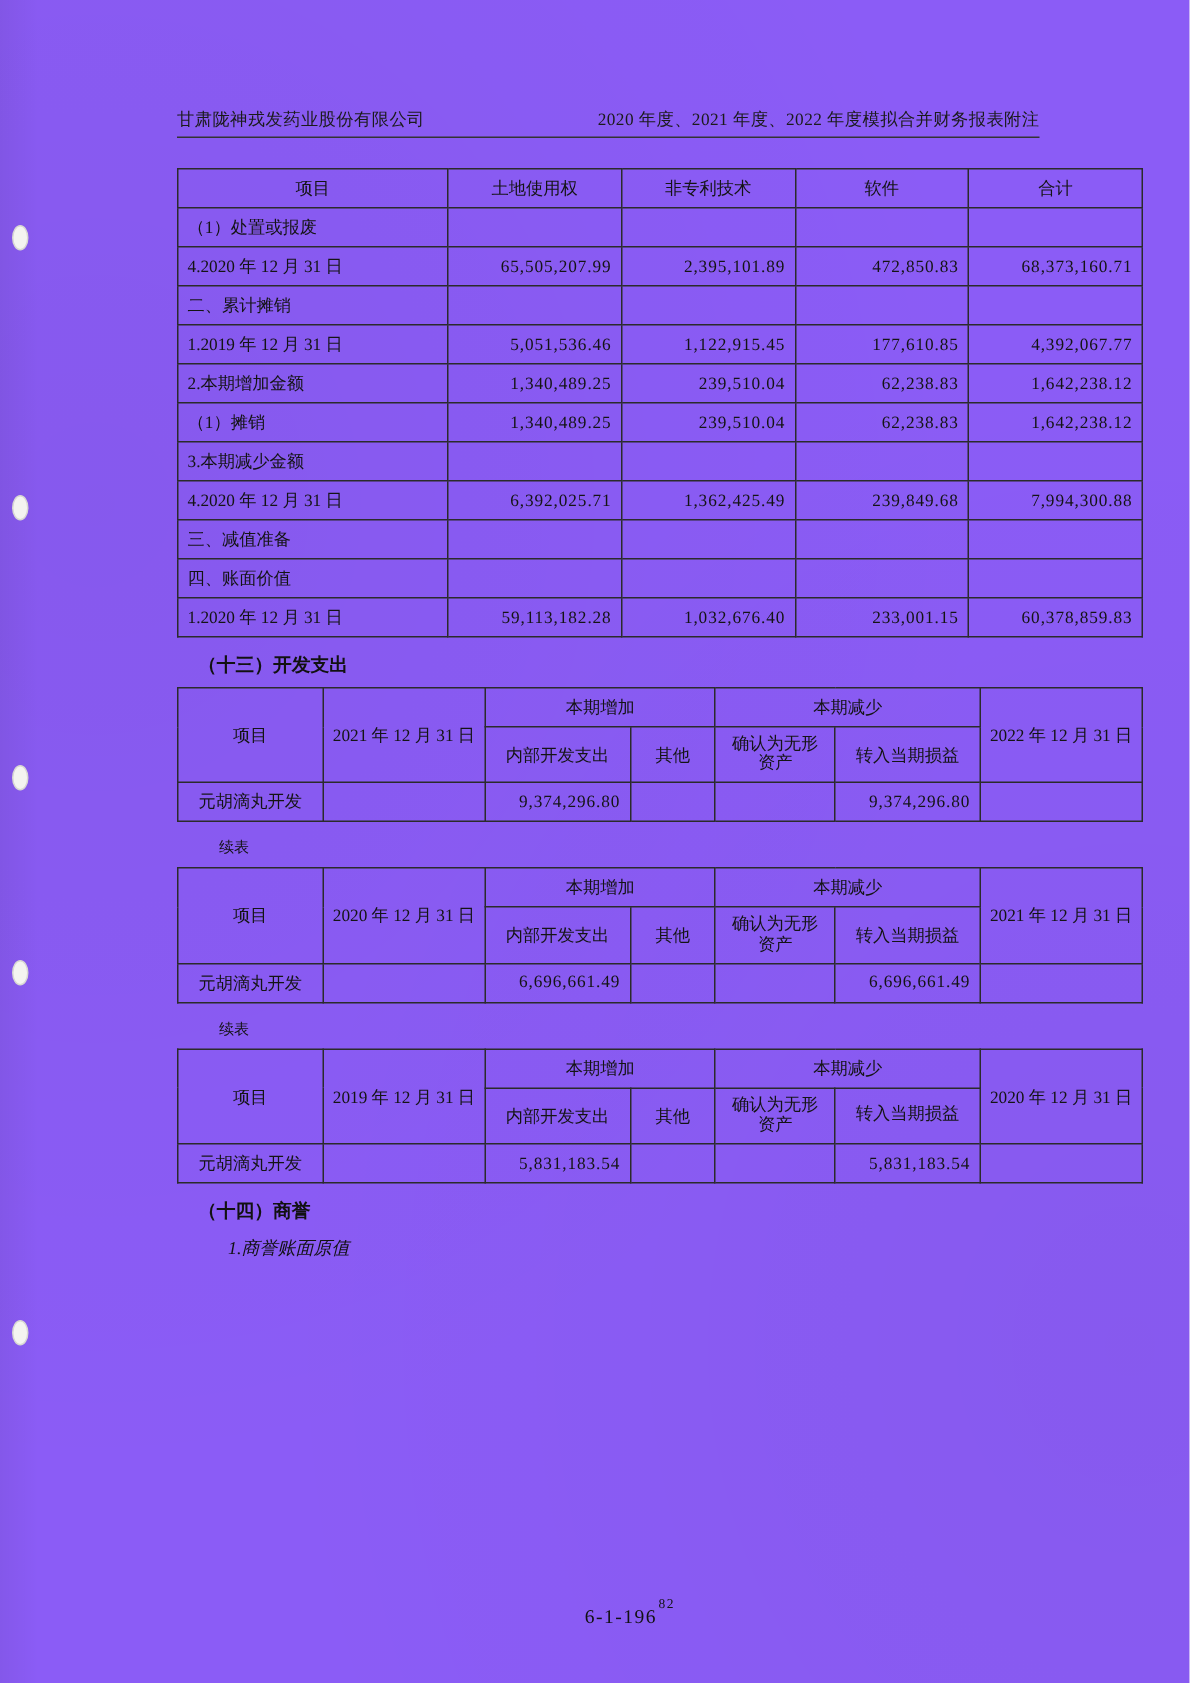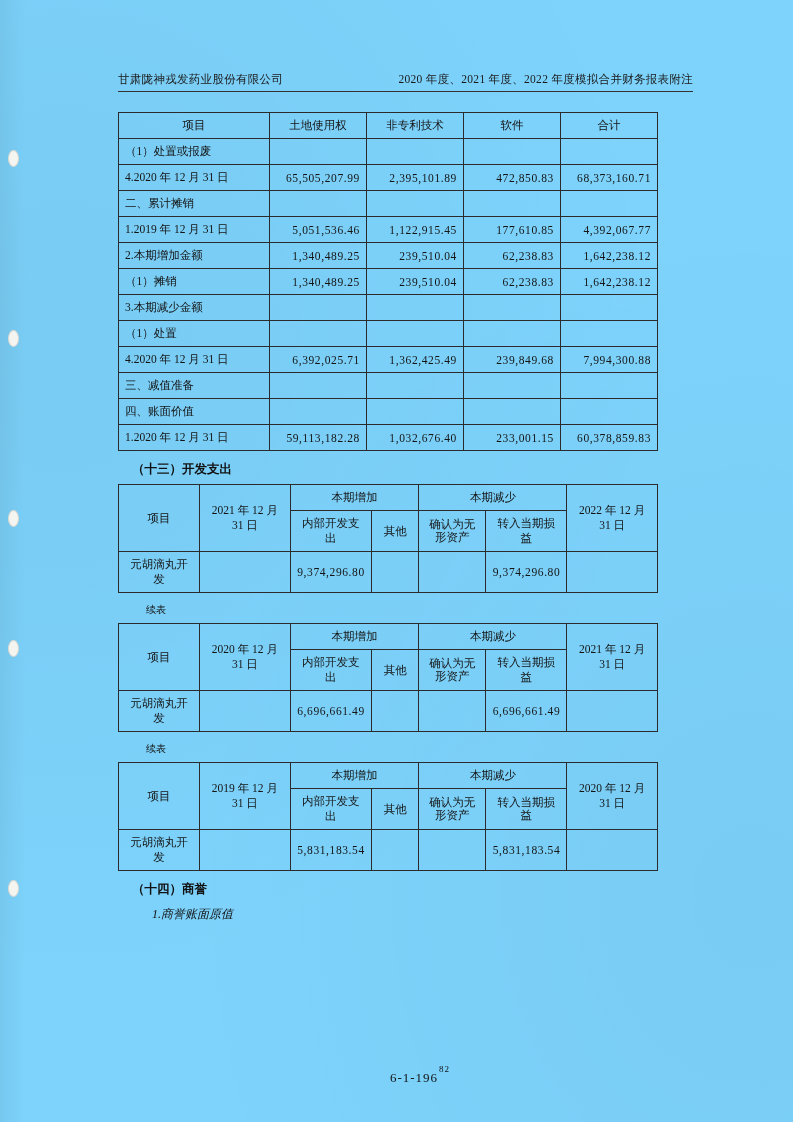--- a/index.html
+++ b/index.html
@@ -8,21 +8,21 @@
     background: #fafaf8;
   }
   body {
     font-family: "Liberation Serif", "DejaVu Serif", serif;
   }
   .page {
     position: relative;
     width: 793px;
     height: 1122px;
     margin: 0 auto;
-    background: #7dd3fc;
+    background: #8b5cf6;
     overflow: hidden;
     box-sizing: border-box;
   }
   
   .scan-tint {
     position: absolute;
     inset: 0;
     pointer-events: none;
     background:
       radial-gradient(ellipse at 8% 30%, rgba(0,0,0,0.035), rgba(0,0,0,0) 60%),
@@ -52,21 +52,21 @@
     padding-bottom: 4px;
     letter-spacing: 0.3px;
   }
   .header .hdr-left { white-space: nowrap; }
   .header .hdr-right { white-space: nowrap; }
 
   .content {
     position: absolute;
     top: 112px;
     left: 118px;
-    width: 540px;
+    width: 644px;
   }
 
   table.doc {
     border-collapse: collapse;
     width: 100%;
     font-size: 11.5px;
     color: #141414;
     table-layout: fixed;
   }
   table.doc td, table.doc th {
@@ -201,27 +201,20 @@
           <td class="r num">1,642,238.12</td>
         </tr>
         <tr>
           <td class="rowlabel">3.本期减少金额</td>
           <td class="r num"></td>
           <td class="r num"></td>
           <td class="r num"></td>
           <td class="r num"></td>
         </tr>
         <tr>
-          <td class="rowlabel">（1）处置</td>
-          <td class="r num"></td>
-          <td class="r num"></td>
-          <td class="r num"></td>
-          <td class="r num"></td>
-        </tr>
-        <tr>
           <td class="rowlabel">4.2020 年 12 月 31 日</td>
           <td class="r num">6,392,025.71</td>
           <td class="r num">1,362,425.49</td>
           <td class="r num">239,849.68</td>
           <td class="r num">7,994,300.88</td>
         </tr>
         <tr>
           <td class="rowlabel">三、减值准备</td>
           <td class="r num"></td>
           <td class="r num"></td>

